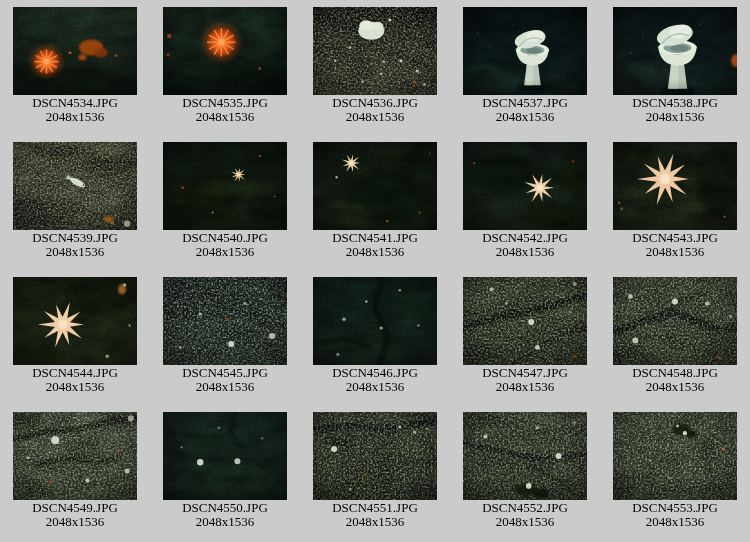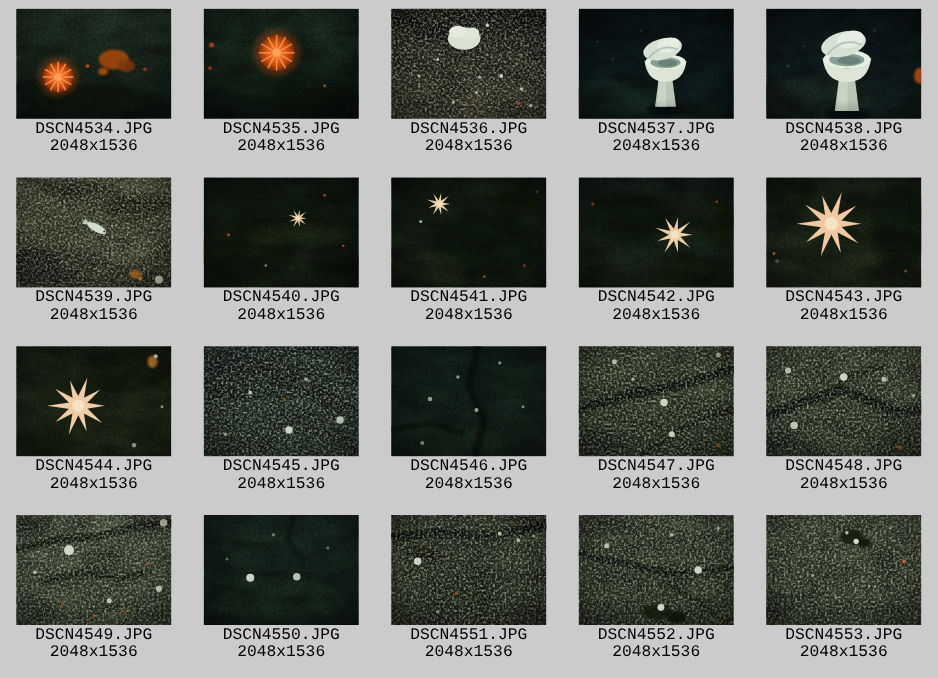--- a/index.html
+++ b/index.html
@@ -1,21 +1,21 @@
 <!DOCTYPE html>
 <html><head>
 <meta charset="utf-8">
 <style>
   html,body{margin:0;padding:0;}
   body{
     width:750px;height:542px;overflow:hidden;
     background:#cbcbcb;
     font-family:"Liberation Serif","DejaVu Serif",serif;
   }
-  .grid{display:flex;flex-wrap:wrap;width:750px;font-family:Liberation Mono, monospace;}
+  .grid{display:flex;flex-wrap:wrap;width:750px;}
   .cell{
     width:150px;height:135px;box-sizing:border-box;
     padding-top:7px;
     display:flex;flex-direction:column;align-items:center;
   }
   .thumb{width:124px;height:88px;line-height:0;cursor:pointer;}
   .thumb svg{display:block;filter:blur(0.35px);}
   .fname,.fsize{
     font-size:13px;line-height:13px;color:#000;
     text-align:center;margin-top:1px;white-space:nowrap;

